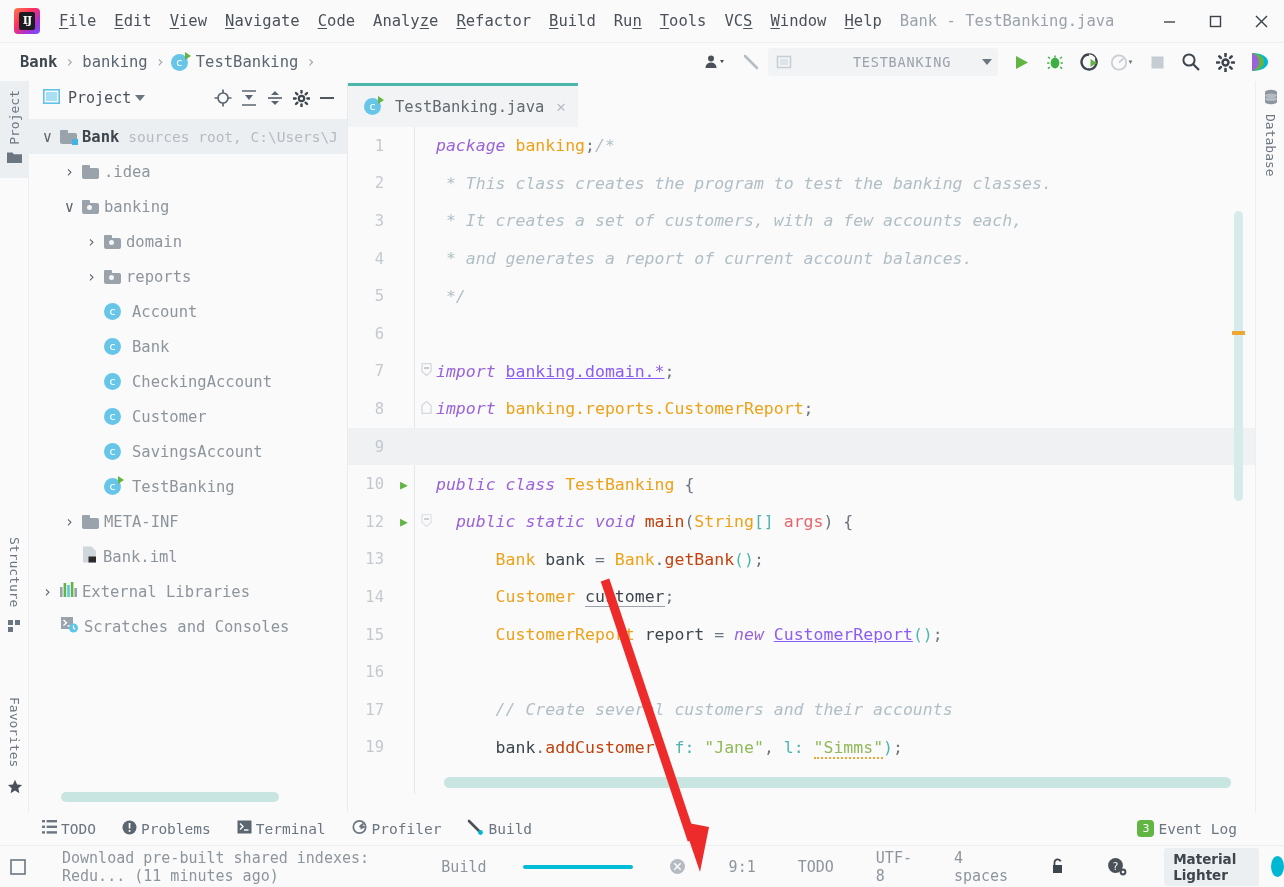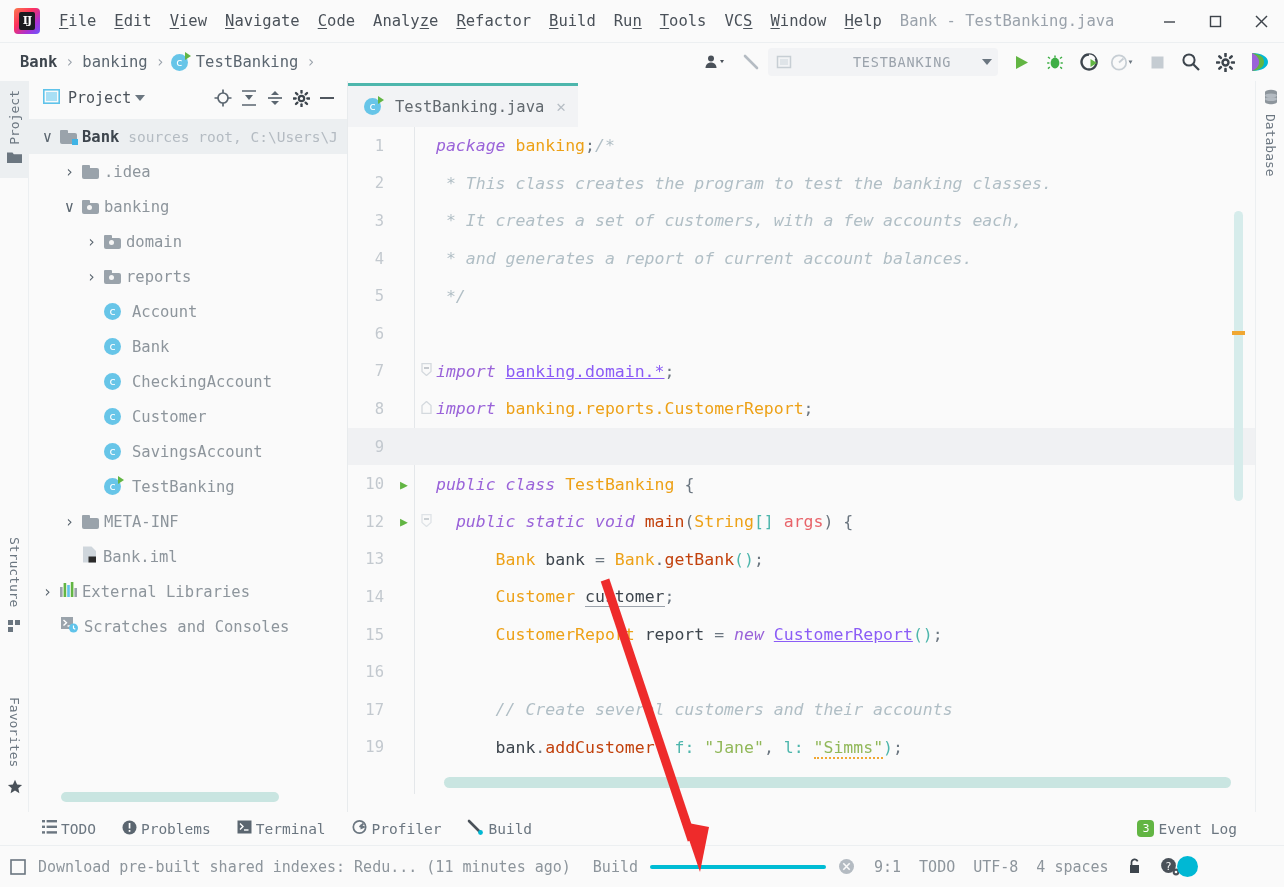--- a/index.html
+++ b/index.html
@@ -165,21 +165,21 @@
   .tw { display: flex; align-items: center; gap: 4px; padding: 0 13px; color: #6b7680; font-size: 14.5px; }
   .evt-badge {
     width: 17px; height: 17px; border-radius: 4px; background: #62b543; color: #fff;
     font-size: 11px; display: flex; align-items: center; justify-content: center;
     font-family: "DejaVu Sans", sans-serif;
   }
 
   
   .statusbar {
     position: absolute; left: 0; bottom: 0; width: 1284px; height: 42px;
-    display: flex; align-items: center; background: #fafafa; border-top: 1px solid #eceff1;
+    display: flex; align-items: center; background: #fafafa; border-top: 1px solid #eceff1; gap: 24px;
   }
   .st-txt { font-size: 15px; color: #8d959c; font-family: "DejaVu Sans Mono", monospace; }
   .progress { width: 176px; height: 4px; background: #00bcd4; border-radius: 3px; }
   .st-item { padding: 0 9px; }
   .mat-badge {
     background: #eceff1; border-radius: 3px; padding: 3px 9px; font-size: 13.5px;
     color: #3d454d; font-family: "DejaVu Sans", sans-serif; font-weight: bold;
   }
   .mat-dot { width: 21px; height: 21px; border-radius: 50%; background: #00b8d4; margin-left: -12px; }
 
@@ -790,20 +790,21 @@
         </svg>
     </span>
     <span class="st-item" style="display:flex;align-items:center">
       <svg width="20" height="19" viewBox="0 0 20 19">
           <circle cx="8.5" cy="8.5" r="7.4" fill="#4a5159"></circle>
           <text x="8.5" y="12.6" font-size="10.5" fill="#fafafa" text-anchor="middle" font-family="DejaVu Sans">?</text>
           <circle cx="16" cy="15" r="3.4" fill="#4a5159"></circle>
           <circle cx="16" cy="15" r="1.3" fill="#fafafa"></circle>
         </svg>
     </span>
+    <span class="mat-badge" style="margin-left:4px">Material Lighter</span>
     <span class="mat-dot"></span>
   </div>
 
   <svg class="arrow" viewBox="0 0 1284 887">
     <line x1="605" y1="580" x2="692" y2="840" stroke="#ee2b2b" stroke-width="9" stroke-linecap="butt"></line>
     <path d="M683 822 L700 872 L709 827 Z" fill="#ee2b2b"></path>
   </svg>
 
 </div>
 

